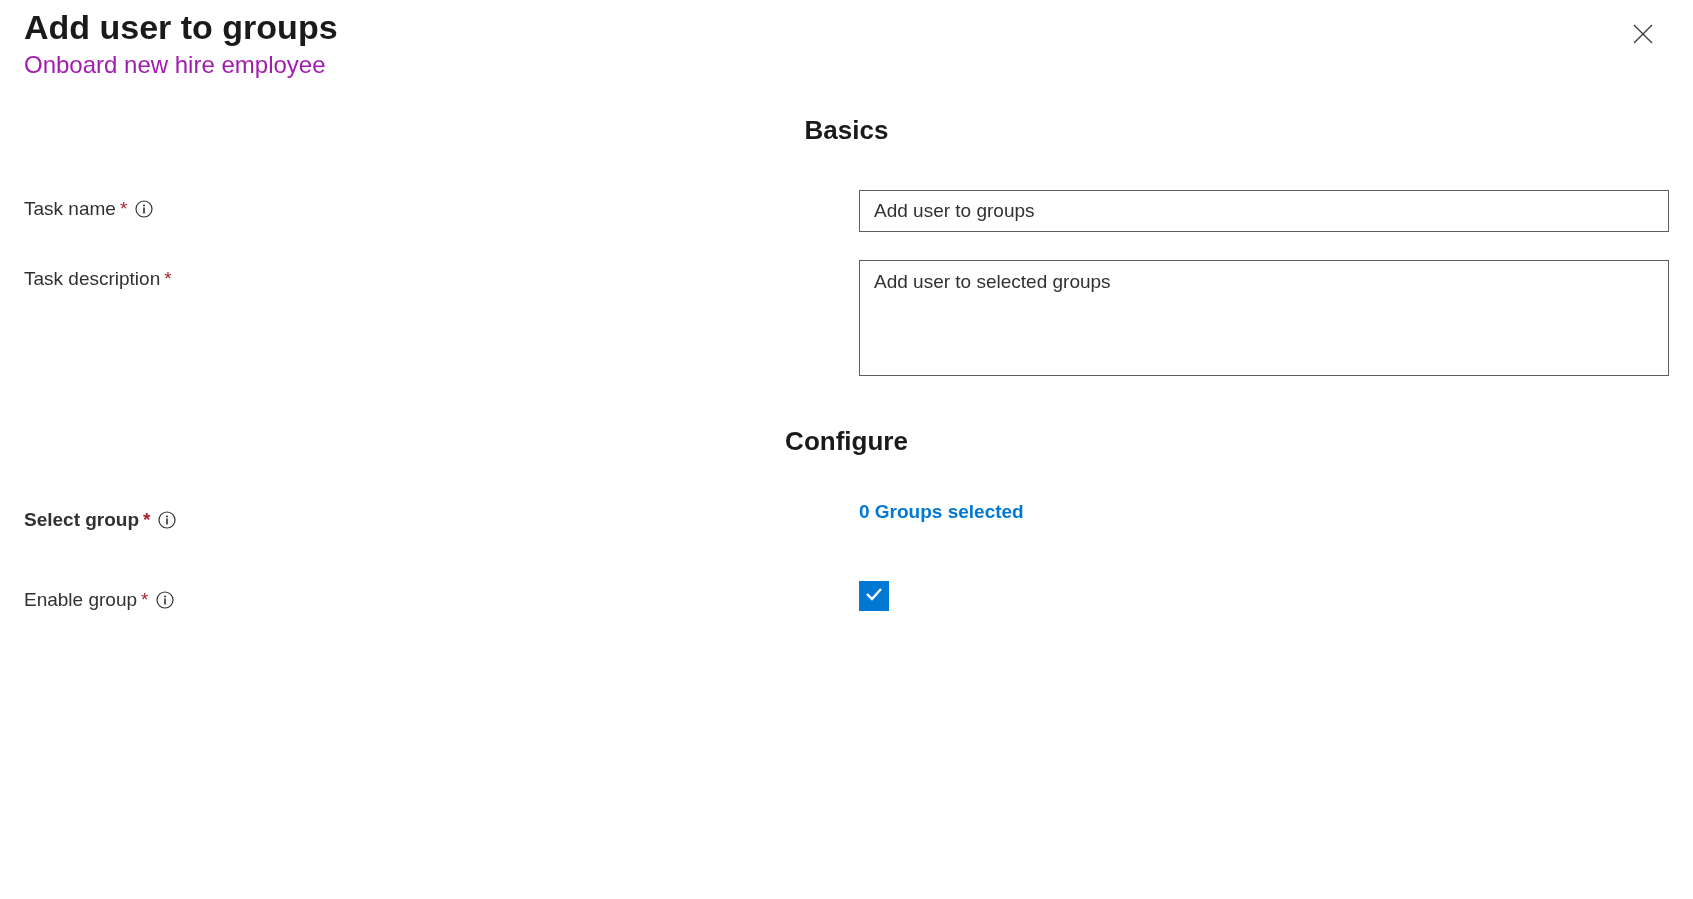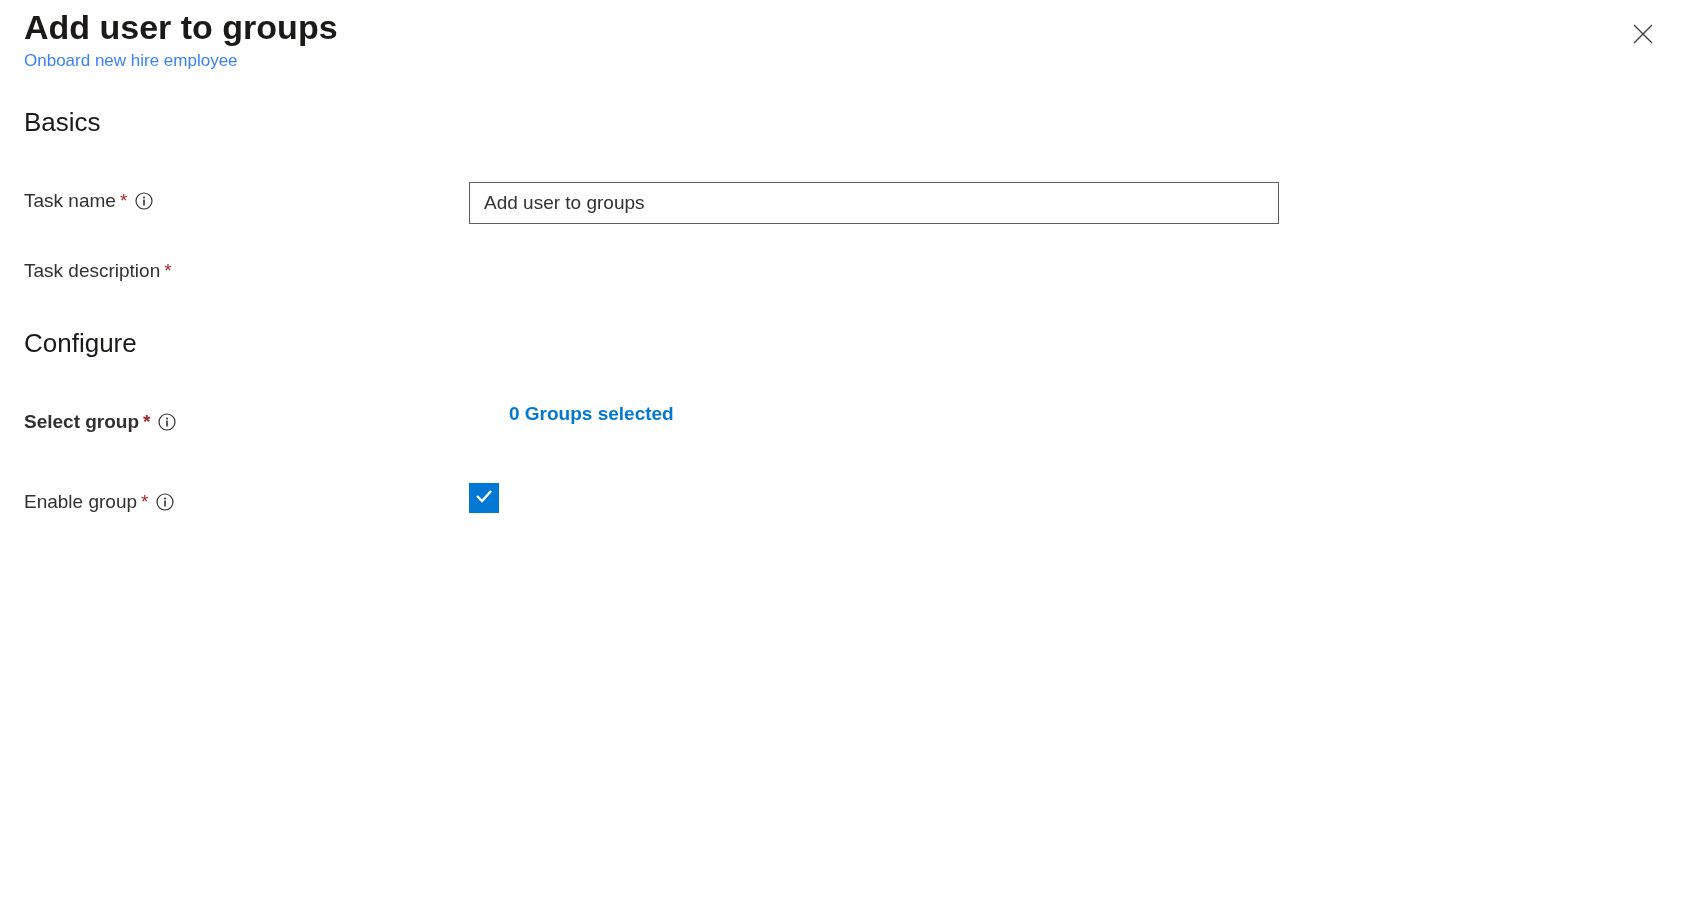--- a/index.html
+++ b/index.html
@@ -19,48 +19,50 @@
       justify-content: space-between;
       align-items: flex-start;
     }
     .page-title {
       font-size: 34px;
       font-weight: 600;
       color: #1b1a19;
       margin-bottom: 4px;
     }
     .page-subtitle {
-      font-size: 17px;
-      color: #3b82f6;
+      font-size: 24px;
+      color: #a21caf;
       margin-bottom: 36px;
     }
     .close-btn {
       background: none;
       border: none;
       cursor: pointer;
       padding: 6px;
       margin-top: 8px;
       margin-right: 8px;
     }
     .close-btn svg {
       width: 24px;
       height: 24px;
       stroke: #3b3a39;
       stroke-width: 1.2;
     }
     .section-heading {
       font-size: 26px;
-      font-weight: 400;
+      font-weight: 700;
       color: #1b1a19;
       margin-bottom: 44px;
+      text-align: center;
     }
     .form-row {
       display: flex;
       align-items: flex-start;
       margin-bottom: 28px;
+      justify-content: space-between;
     }
     .form-label-col {
       width: 445px;
       display: flex;
       align-items: center;
       font-size: 19px;
       color: #323130;
       padding-top: 8px;
     }
     .form-control-col {
@@ -104,21 +106,20 @@
       border: 1px solid #605e5c;
       background: #ffffff;
       outline: none;
       resize: none;
     }
     .link-text {
       color: #0078d4;
       font-size: 19px;
       cursor: pointer;
       text-decoration: none;
-      margin-left: 40px;
     }
     .checkbox-wrap {
       width: 30px;
       height: 30px;
       background: #0078d4;
       display: flex;
       align-items: center;
       justify-content: center;
       cursor: pointer;
     }
@@ -171,20 +172,23 @@
   </div>
   <div class="form-control-col">
     <input type="text" class="text-input" value="Add user to groups" style="">
   </div>
 </div>
 
 <div class="form-row">
   <div class="form-label-col">
     <span>Task description</span>
     <span class="required">*</span>
+  </div>
+  <div class="form-control-col">
+    <textarea class="text-area" style="">Add user to selected groups</textarea>
   </div>
 </div>
 
 <div class="spacer-block"></div>
 
 <h2 class="section-heading">Configure</h2>
 
 <div class="form-row configure-row">
   <div class="form-label-col">
     <span>Select group</span>

